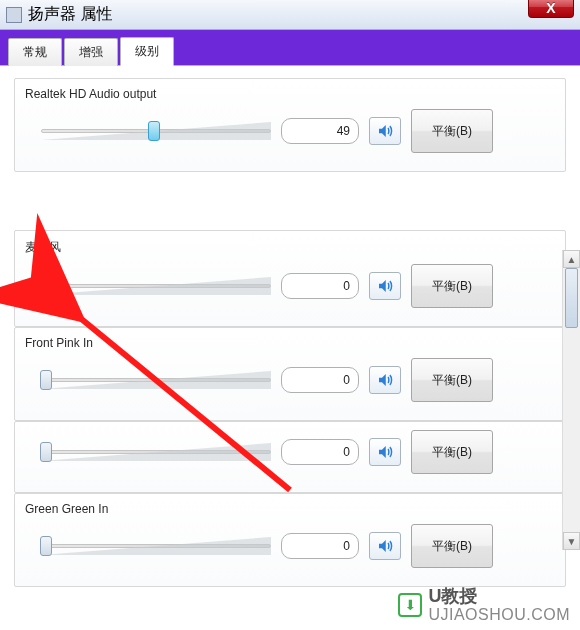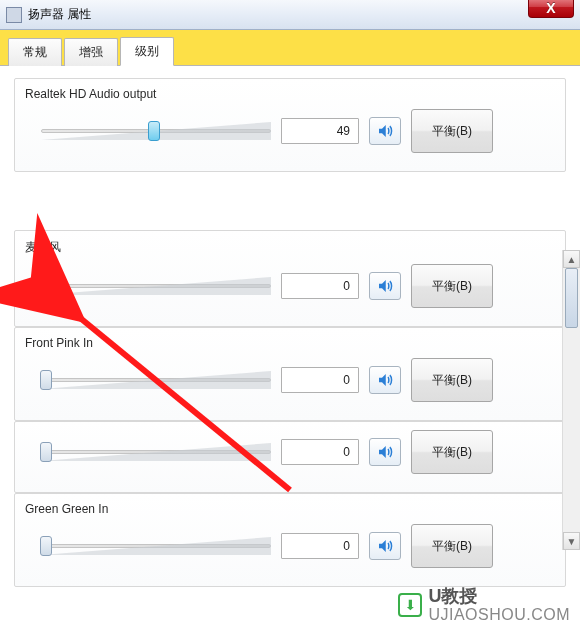--- a/index.html
+++ b/index.html
@@ -2,30 +2,30 @@
 <html><head>
 <meta charset="utf-8">
 <style>
   * { box-sizing: border-box; margin: 0; padding: 0; font-family: "Microsoft YaHei", "Segoe UI", Tahoma, sans-serif; }
   body { width: 580px; height: 630px; background: #fff; position: relative; overflow: hidden; }
 
   
   .titlebar { height: 30px; background: linear-gradient(to bottom, #f5f8fc 0%, #e6edf7 50%, #d8e2f0 100%);
     border-bottom: 1px solid #a0b0c8; display: flex; align-items: center; padding: 0 6px; position: relative; }
   .titlebar .app-icon { width: 16px; height: 16px; background: #cfd8e6; border: 1px solid #7a8aa6; margin-right: 6px; }
-  .titlebar .title-text { font-size: 12px; color: #000; }
+  .titlebar .title-text { font-size: 16px; color: #000; }
   .close-btn { position: absolute; right: 6px; top: -2px; width: 46px; height: 20px;
     background: linear-gradient(to bottom, #e68086 0%, #d04048 45%, #c01820 46%, #a80008 100%);
     border: 1px solid #7a0008; border-top: none; border-radius: 0 0 4px 4px; color: #fff;
     display: flex; align-items: center; justify-content: center; font-size: 14px; font-weight: bold;
     text-shadow: 0 -1px 0 rgba(0,0,0,.4); }
 
   
   .tab-strip { display: flex; align-items: flex-end; padding: 8px 8px 0 8px; border-bottom: 1px solid #b6b6b6;
-    background: #fde047; height: 36px; }
+    background: #6d28d9; height: 36px; }
   .tab { padding: 5px 14px; font-size: 12px; border: 1px solid #b6b6b6; border-bottom: none;
     background: linear-gradient(to bottom, #fdfdfd, #ececec); margin-right: 2px; border-radius: 2px 2px 0 0;
     position: relative; top: 1px; color: #222; }
   .tab.active { background: #fff; border-bottom: 1px solid #fff; top: 1px; z-index: 2; }
 
   
   .content { padding: 12px 14px 12px 14px; position: relative; }
 
   .group { border: 1px solid #d8d8d8; border-radius: 2px; padding: 8px 10px 18px 10px; 
     background: linear-gradient(to bottom, #ffffff 0%, #fafbfc 100%); }
@@ -38,21 +38,21 @@
   .slider-track { position: absolute; left: 0; right: 0; top: 10px; height: 4px; border-radius: 2px;
     background: linear-gradient(to right, #e8e8e8, #d4d4d4); border: 1px solid #c4c4c4; }
   .slider-wedge { position: absolute; right: 0; top: 3px; width: 0; height: 0;
     border-bottom: 18px solid rgba(200,205,212,.55); border-left: 230px solid transparent; pointer-events:none; }
   .slider-thumb { position: absolute; top: 2px; width: 12px; height: 20px; background: linear-gradient(to bottom,#f2f6fa,#d0dce8);
     border: 1px solid #8aa0b8; border-radius: 3px; transform: translateX(-50%); }
   .slider-thumb.blue { background: linear-gradient(to bottom,#c8ecf8,#6fcdef); border-color:#3a9ecf; }
 
   
   .value-box { width: 78px; height: 26px; border: 1px solid #b0b0b0; background: #fff; font-size: 12px;
-    text-align: right; padding: 4px 8px; border-radius: 1px; color:#222; }
+    text-align: right; padding: 4px 8px; border-radius: 10px; color:#222; }
 
   
   .spk-btn { width: 32px; height: 28px; border: 1px solid #a8b4c0; border-radius: 3px;
     background: linear-gradient(to bottom,#ffffff,#e6eef6); display:flex; align-items:center; justify-content:center; }
   .spk-btn svg { width: 18px; height: 18px; }
 
   
   .bal-btn { width: 82px; height: 44px; border: 1px solid #a6a6a6; border-radius: 3px;
     background: linear-gradient(to bottom,#fbfbfb 0%,#f1f1f1 48%,#e4e4e4 52%,#dedede 100%);
     font-size: 12px; color:#222; }

